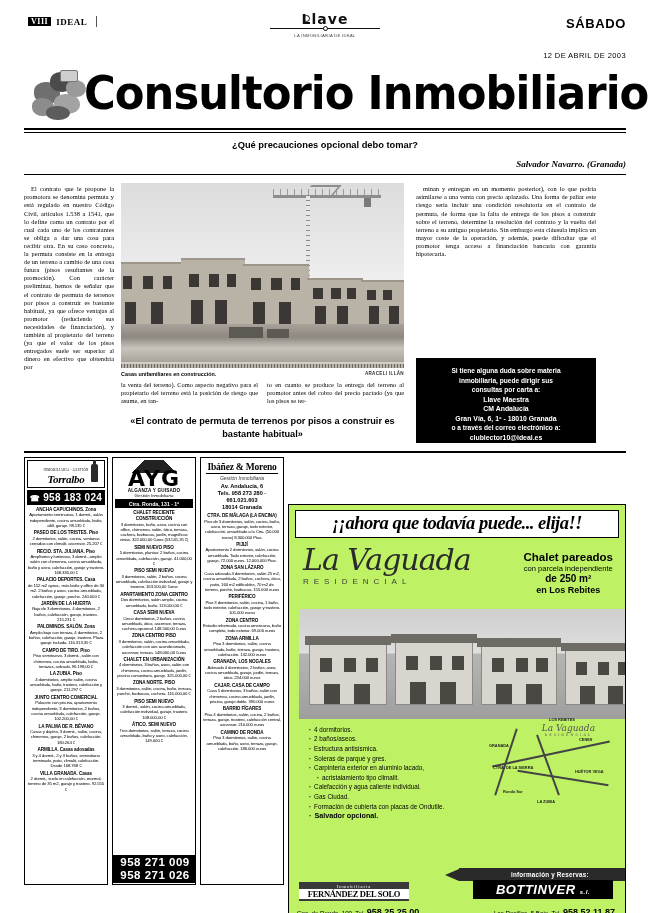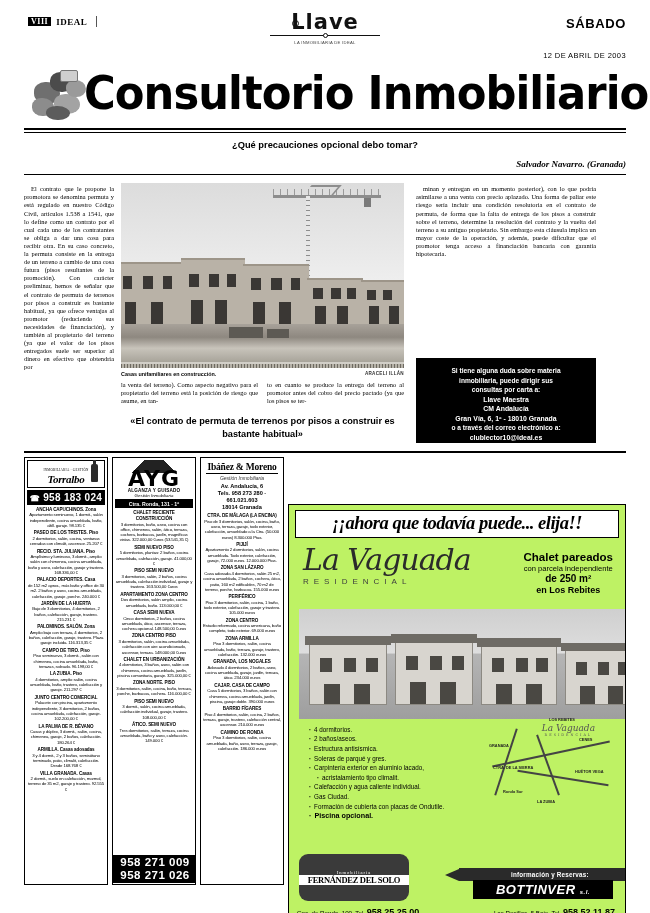--- a/index.html
+++ b/index.html
@@ -19,21 +19,21 @@
   .folio { position:absolute; left:28px; top:16px; display:flex; align-items:center; gap:5px; }
   .folio-num {
     background:#000; color:#fff; font-family:"Liberation Serif", serif;
     font-weight:bold; font-size:8px; padding:0 3px; letter-spacing:0.5px;
   }
   .folio-paper { font-family:"Liberation Serif", serif; font-size:9px; font-weight:bold; letter-spacing:0.5px; }
   .folio-bar { width:1px; height:11px; background:#555; margin-left:4px; }
 
   .llave-logo { position:absolute; left:0; right:0; top:12px; text-align:center; }
   .llave-word {
-    font-family:"DejaVu Sans", sans-serif; font-size:21px; font-weight:bold;
+    font-family:"DejaVu Sans", sans-serif; font-size:14px; font-weight:bold;
     letter-spacing:1px; line-height:1; color:#111;
   }
   .llave-key { position:relative; display:inline-block; }
   .keyhole {
     position:absolute; left:1px; top:-9px; width:7px; height:7px;
     border:1.3px solid #111; border-radius:50%;
   }
   .maestra-word {
     font-family:"DejaVu Sans", sans-serif; font-size:12px; font-weight:bold;
     letter-spacing:0.5px; margin-top:1px; color:#111;
@@ -249,21 +249,21 @@
     font-size:6.3px; font-weight:bold; display:flex; align-items:center; padding-left:30px; letter-spacing:0.2px;
   }
   .reserva-arrow {
     position:absolute; left:156px; bottom:50px; width:0; height:0;
     border-top:6.5px solid transparent; border-bottom:6.5px solid transparent; border-right:14px solid #2a2a2a;
   }
   .reserva-sq { position:absolute; bottom:53px; width:5px; height:7px; background:#fff; }
 
   .fdl-logo {
     position:absolute; left:10px; bottom:30px; width:110px; background:#3a3a3a; color:#fff;
-    text-align:center; padding:16px 0; font-family:"Liberation Serif", serif;border-radius:9px;
+    text-align:center; padding:2px 0; font-family:"Liberation Serif", serif;
   }
   .fdl-logo .fl1 { font-size:4.6px; letter-spacing:1px; }
   .fdl-logo .fl2 { font-size:8.5px; font-weight:bold; letter-spacing:-0.3px; background:#fff;color:#000; }
 
   .bott-logo {
     position:absolute; right:12px; bottom:32px; width:140px; background:#000; color:#fff;
     text-align:center; padding:2px 0; font-family:"Liberation Sans", sans-serif;
     font-style:italic; font-weight:bold; font-size:13px; letter-spacing:0.5px;
   }
   .bott-logo small { font-size:6px; letter-spacing:0.5px; }
@@ -651,21 +651,21 @@
         <ul>
           <li>4 dormitorios.</li>
           <li>2 baños/aseos.</li>
           <li>Estructura antisísmica.</li>
           <li>Soleras de parqué y gres.</li>
           <li>Carpintería exterior en aluminio lacado,</li>
           <li style="list-style:none;padding-left:8px;">acristalamiento tipo climalit.</li>
           <li>Calefacción y agua caliente individual.</li>
           <li>Gas Ciudad.</li>
           <li>Formación de cubierta con placas de Ondutile.</li>
-          <li class="feat-strong">Piscina opcional.</li>
+          <li class="feat-strong">Salvador opcional.</li>
         </ul>
       </div>
 
       <div class="minimap">
         <div class="mm-line" style="left:4px;top:40px;width:120px;height:2px;transform:rotate(-12deg);"></div>
         <div class="mm-line" style="left:18px;top:14px;width:2px;height:70px;transform:rotate(18deg);"></div>
         <div class="mm-line" style="left:60px;top:20px;width:2px;height:64px;transform:rotate(-20deg);"></div>
         <div class="mm-line" style="left:30px;top:64px;width:92px;height:2px;transform:rotate(9deg);"></div>
         <div class="mm-lab" style="left:6px;top:52px;">CTRA. DE LA SIERRA</div>
         <div class="mm-lab" style="left:16px;top:76px;">Ronda Sur</div>

